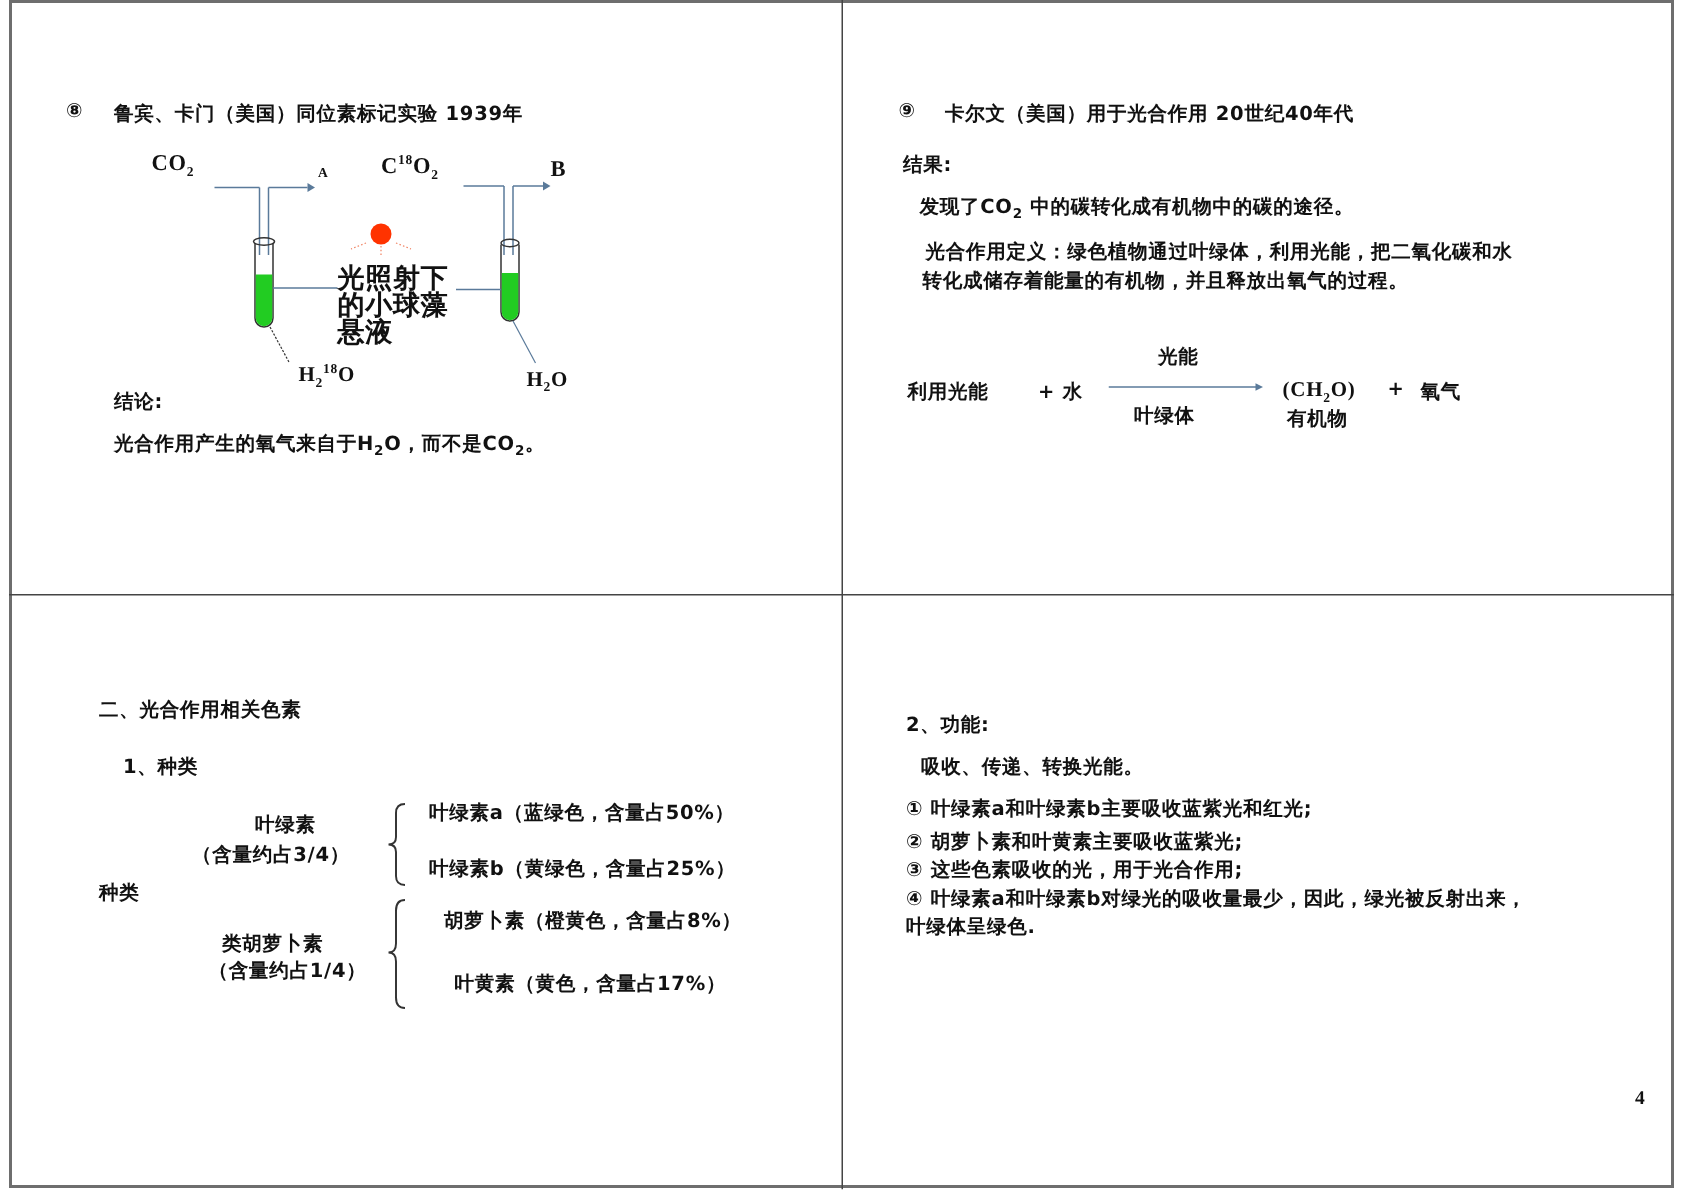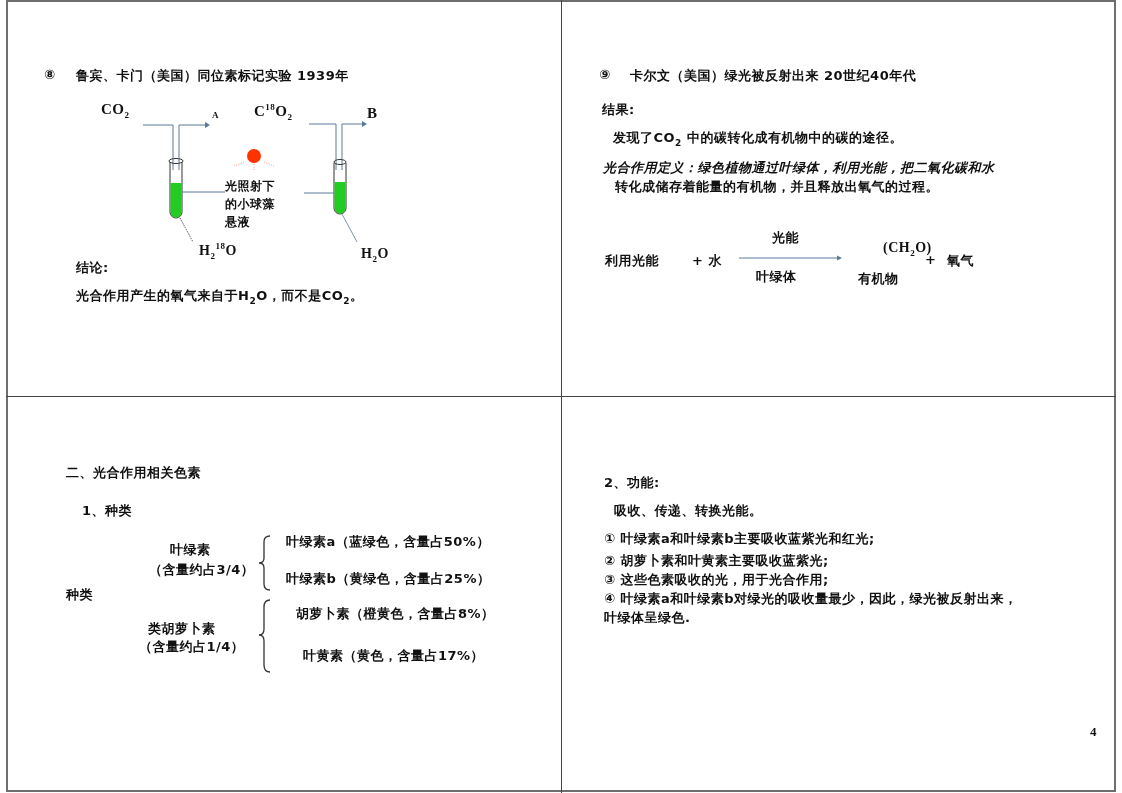--- a/index.html
+++ b/index.html
@@ -69,75 +69,75 @@
 
   <div class="t serif" style="left:101px; top:101px; font-size:15px;">
     <span>CO</span><sub>2</sub>
   </div>
   <div class="t serif small" style="left:212px; top:110px;">A</div>
   <div class="t serif" style="left:254px; top:103px; font-size:15px;">
     <span>C</span><sup>18</sup><span>O</span><sub>2</sub>
   </div>
   <div class="t serif" style="left:367px; top:105px; font-size:15px;">B</div>
 
-  <div class="t" style="left:225px; top:177px; line-height:18px; font-size:12px;">
+  <div class="t" style="left:225px; top:177px; line-height:18px; font-size:18px;">
     <div>光照射下</div>
     <div>的小球藻</div>
     <div>悬液</div>
   </div>
 
   <div class="t serif" style="left:189px; top:243px; font-size:14px;margin-left:10px;">
     <span>H</span><sub>2</sub><sup>18</sup><span>O</span>
   </div>
-  <div class="t serif" style="left:361px; top:246px; font-size:14px;">
+  <div class="t serif" style="left:351px; top:246px; font-size:14px;">
     <span>H</span><sub>2</sub><span>O</span>
   </div>
 
   <div class="t" style="left:76px; top:259px;">结论:</div>
   <div class="t" style="left:76px; top:287px;">
     <span>光合作用产生的氧气来自于H</span><sub>2</sub><span>O，而不是CO</span><sub>2</sub><span>。</span>
   </div>
 </section>
 
 <section>
   <div class="t" style="left:599px; top:67px;">⑨</div>
-  <div class="t" style="left:630px; top:67px;">卡尔文（美国）绿光被反射出来 20世纪40年代</div>
+  <div class="t" style="left:630px; top:67px;">卡尔文（美国）用于光合作用 20世纪40年代</div>
 
   <div class="t" style="left:602px; top:101px;">结果:</div>
   <div class="t" style="left:613px; top:129px;text-align:center;">
     <span>发现了CO</span><sub>2</sub><span> 中的碳转化成有机物中的碳的途径。</span>
   </div>
-  <div class="t" style="left:603px; top:159px;font-style:italic;">光合作用定义：绿色植物通过叶绿体，利用光能，把二氧化碳和水</div>
+  <div class="t" style="left:617px; top:159px;">光合作用定义：绿色植物通过叶绿体，利用光能，把二氧化碳和水</div>
   <div class="t" style="left:603px; top:178px;padding-left:12px;">转化成储存着能量的有机物，并且释放出氧气的过程。</div>
 
   <div>
     <div class="t" style="left:605px; top:252px;">利用光能</div>
     <div class="t" style="left:692px; top:252px;">+ 水</div>
     <div class="t" style="left:772px; top:229px;">光能</div>
     <svg style="position:absolute; left:739px; top:254px;" width="104" height="8">
       <line x1="0" y1="4" x2="100" y2="4" stroke="#5a7a9a" stroke-width="1"></line>
       <polygon points="98,1.5 103,4 98,6.5" fill="#5a7a9a"></polygon>
     </svg>
     <div class="t" style="left:756px; top:268px;">叶绿体</div>
-    <div class="t serif" style="left:855px; top:240px; font-size:14px;margin-left:28px;">
+    <div class="t serif" style="left:855px; top:253px; font-size:14px;">
       <span>(CH</span><sub>2</sub><span>O)</span>
     </div>
     <div class="t" style="left:858px; top:270px;">有机物</div>
     <div class="t" style="left:925px; top:252px;">+</div>
     <div class="t" style="left:947px; top:252px;">氧气</div>
   </div>
 </section>
 
 <section>
   <div class="t" style="left:46px; top:464px;margin-left:20px;">二、光合作用相关色素</div>
   <div class="t" style="left:82px; top:502px;text-align:center;">1、种类</div>
   <div class="t" style="left:66px; top:586px;">种类</div>
 
   <div class="t" style="left:170px; top:541px;">叶绿素</div>
-  <div class="t" style="left:149px; top:561px;">（含量约占3/4）</div>
+  <div class="t" style="left:128px; top:561px;">（含量约占3/4）</div>
   <svg style="position:absolute; left:256px; top:534px;" width="16" height="58">
     <path d="M14,2 Q8,2 8,8 L8,24 Q8,29 3,29 Q8,29 8,34 L8,50 Q8,56 14,56" fill="none" stroke="#333" stroke-width="1.3"></path>
   </svg>
   <div class="t" style="left:286px; top:533px;text-align:right;">叶绿素a（蓝绿色，含量占50%）</div>
   <div class="t" style="left:286px; top:570px;">叶绿素b（黄绿色，含量占25%）</div>
 
   <div class="t" style="left:148px; top:620px;">类胡萝卜素</div>
   <div class="t" style="left:139px; top:638px;">（含量约占1/4）</div>
   <svg style="position:absolute; left:256px; top:598px;" width="16" height="76">
     <path d="M14,2 Q8,2 8,9 L8,31 Q8,37 3,37 Q8,37 8,43 L8,67 Q8,74 14,74" fill="none" stroke="#333" stroke-width="1.3"></path>

